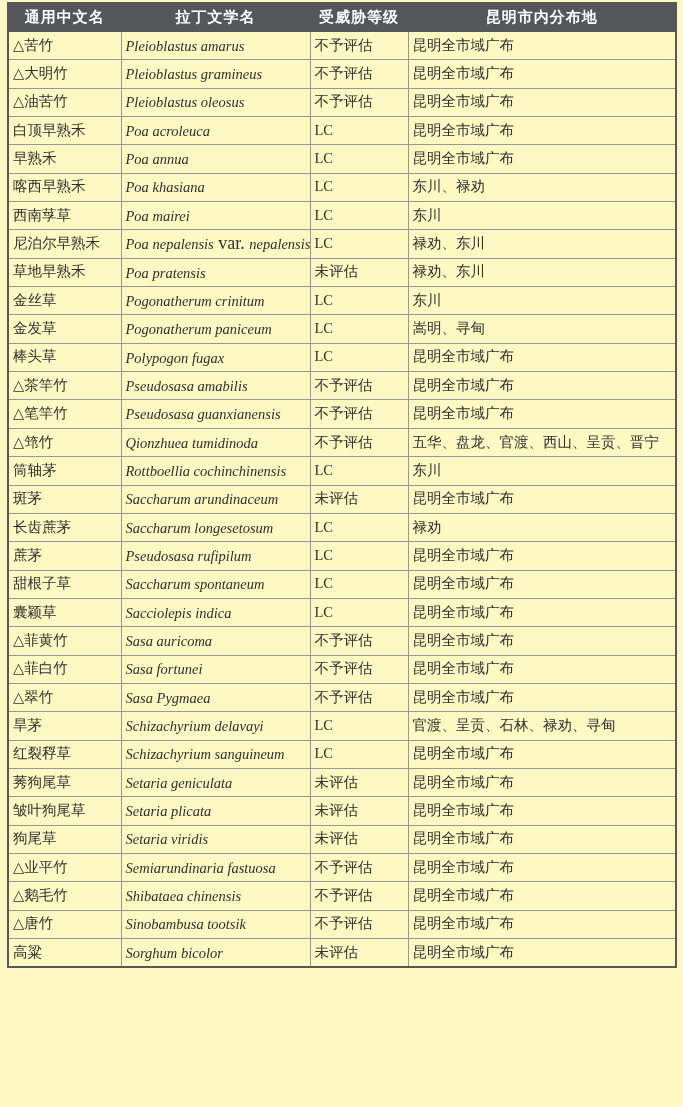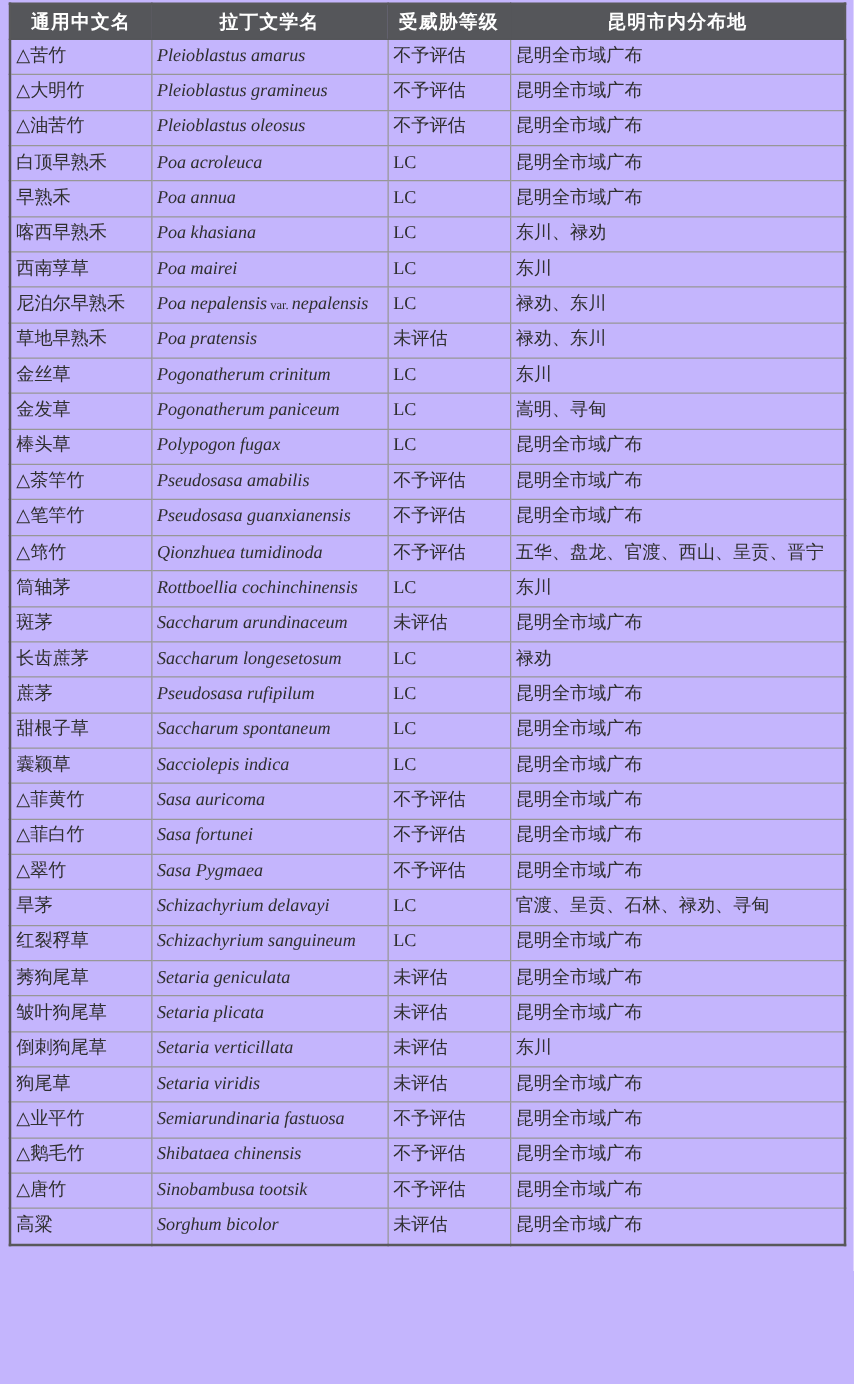--- a/index.html
+++ b/index.html
@@ -4,21 +4,21 @@
 <style>
   html, body {
     margin: 0;
     padding: 0;
     background: #ffffff;
   }
   .page {
     position: relative;
     width: 683px;
     height: 1107px;
-    background: #c4b5fd;
+    background: #fef9c3;
     font-family: "Liberation Serif", "DejaVu Serif", serif;
     color: #2f2f2f;
   }
   table.species {
     position: absolute;
     top: 2px;
     left: 7px;
     width: 668px;
     border-collapse: collapse;
     table-layout: fixed;
@@ -45,21 +45,21 @@
     overflow: hidden;
     white-space: nowrap;
     line-height: 1.1;
   }
   td.c-latin .latin-main,
   td.c-latin .latin-rest {
     font-style: italic;
   }
   td.c-latin .latin-var {
     font-style: normal;
-    font-size: 10px;
+    font-size: 18px;
   }
   td.c-status, td.c-cn, td.c-dist {
     font-style: normal;
   }
 </style>
 </head>
 <body>
 
 <div class="page">
   <table class="species">
@@ -240,26 +240,20 @@
       <td class="c-status"><span>未评估</span></td>
       <td class="c-dist"><span>昆明全市域广布</span></td>
     </tr>
         <tr>
       <td class="c-cn"><span>皱叶狗尾草</span></td>
       <td class="c-latin"><span class="latin-main">Setaria plicata</span><span class="latin-var"></span><span class="latin-rest"></span></td>
       <td class="c-status"><span>未评估</span></td>
       <td class="c-dist"><span>昆明全市域广布</span></td>
     </tr>
         <tr>
-      <td class="c-cn"><span>倒刺狗尾草</span></td>
-      <td class="c-latin"><span class="latin-main">Setaria verticillata</span><span class="latin-var"></span><span class="latin-rest"></span></td>
-      <td class="c-status"><span>未评估</span></td>
-      <td class="c-dist"><span>东川</span></td>
-    </tr>
-        <tr>
       <td class="c-cn"><span>狗尾草</span></td>
       <td class="c-latin"><span class="latin-main">Setaria viridis</span><span class="latin-var"></span><span class="latin-rest"></span></td>
       <td class="c-status"><span>未评估</span></td>
       <td class="c-dist"><span>昆明全市域广布</span></td>
     </tr>
         <tr>
       <td class="c-cn"><span>△业平竹</span></td>
       <td class="c-latin"><span class="latin-main">Semiarundinaria fastuosa</span><span class="latin-var"></span><span class="latin-rest"></span></td>
       <td class="c-status"><span>不予评估</span></td>
       <td class="c-dist"><span>昆明全市域广布</span></td>

